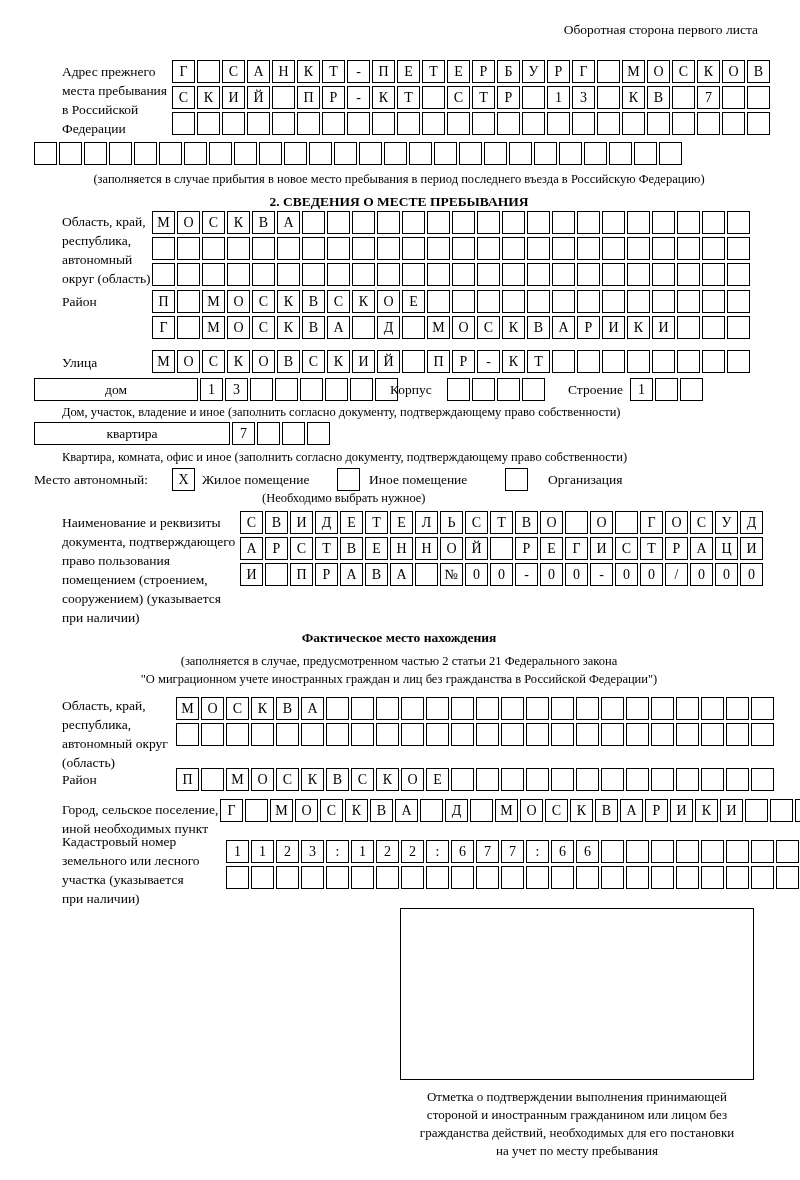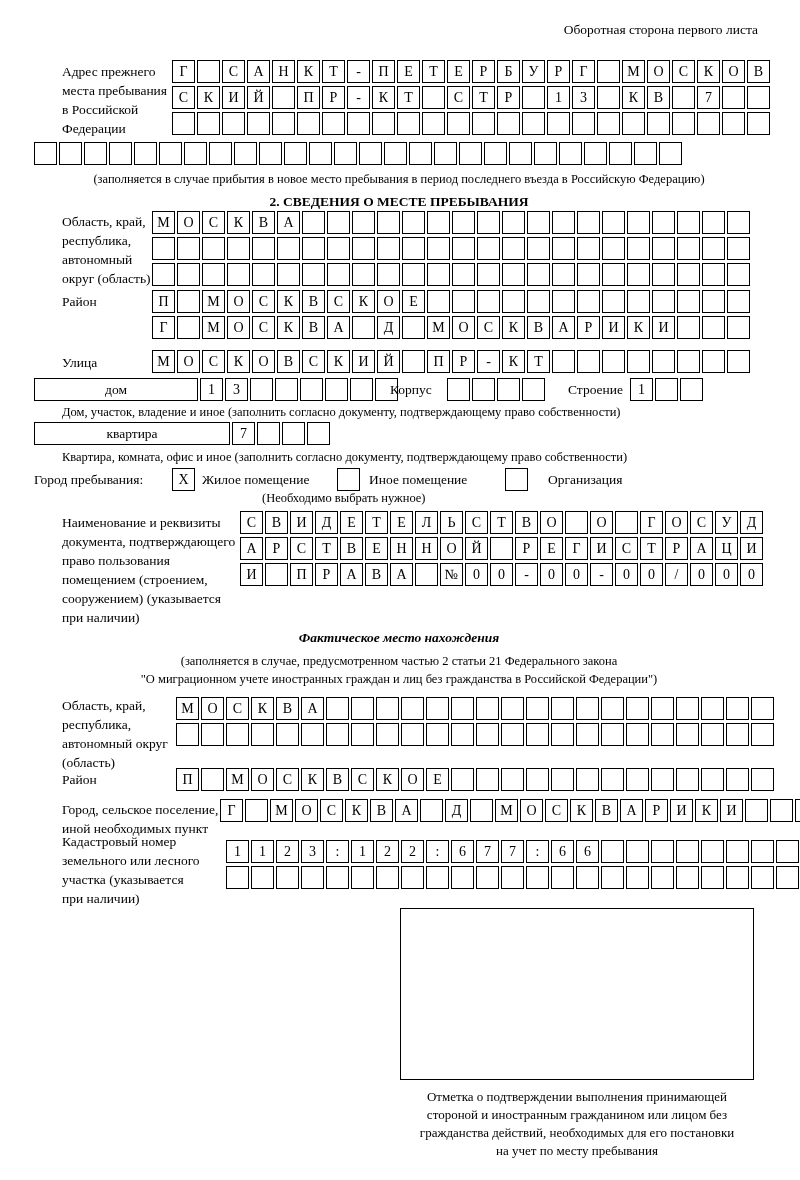--- a/index.html
+++ b/index.html
@@ -419,21 +419,21 @@
 
   <div class="wide-label-box" style="left:34px; top:422px; width:196px;">квартира</div>
   <div class="boxrow" id="s2-flat" style="left:232px; top:422px;">
       <div class="cell">7</div>
       <div class="cell"></div>
       <div class="cell"></div>
       <div class="cell"></div>
     </div>
   <div class="lbl small" style="left:34px; top:448px;">Квартира, комната, офис и иное (заполнить согласно документу, подтверждающему право собственности)</div>
 
-  <div class="inline-lbl" style="left:34px; top:468px;">Город пребывания:</div>
+  <div class="inline-lbl" style="left:34px; top:468px;">Место автономный:</div>
   <div class="sq" style="left:172px; top:468px;">X</div>
   <div class="inline-lbl" style="left:202px; top:468px;">Жилое помещение</div>
   <div class="sq" style="left:337px; top:468px;"></div>
   <div class="inline-lbl" style="left:369px; top:468px;">Иное помещение</div>
   <div class="sq" style="left:505px; top:468px;"></div>
   <div class="inline-lbl" style="left:548px; top:468px;">Организация</div>
   <div class="lbl small" style="left:234px; top:489px;">(Необходимо выбрать нужное)</div>
 
   <div class="lbl" style="left:34px; top:513px; width:210px;">Наименование и реквизиты
 документа, подтверждающего
@@ -504,21 +504,21 @@
       <div class="cell">0</div>
       <div class="cell">-</div>
       <div class="cell">0</div>
       <div class="cell">0</div>
       <div class="cell">/</div>
       <div class="cell">0</div>
       <div class="cell">0</div>
       <div class="cell">0</div>
     </div>
 
-  <div class="lbl-c bold" style="left:34px; top:628px; width:730px;font-style:italic;">Фактическое место нахождения</div>
+  <div class="lbl-c bold" style="left:34px; top:628px; width:730px;">Фактическое место нахождения</div>
   <div class="lbl-c small" style="left:34px; top:652px; width:730px;">(заполняется в случае, предусмотренном частью 2 статьи 21 Федерального закона</div>
   <div class="lbl-c small" style="left:34px; top:670px; width:730px;">"О миграционном учете иностранных граждан и лиц без гражданства в Российской Федерации")</div>
 
   <div class="lbl" style="left:34px; top:696px; width:150px;">Область, край,
 республика,
 автономный округ
 (область)</div>
   <div class="boxrow" id="ac-region-0" style="left:176px; top:697px;">
       <div class="cell">М</div>
       <div class="cell">О</div>

